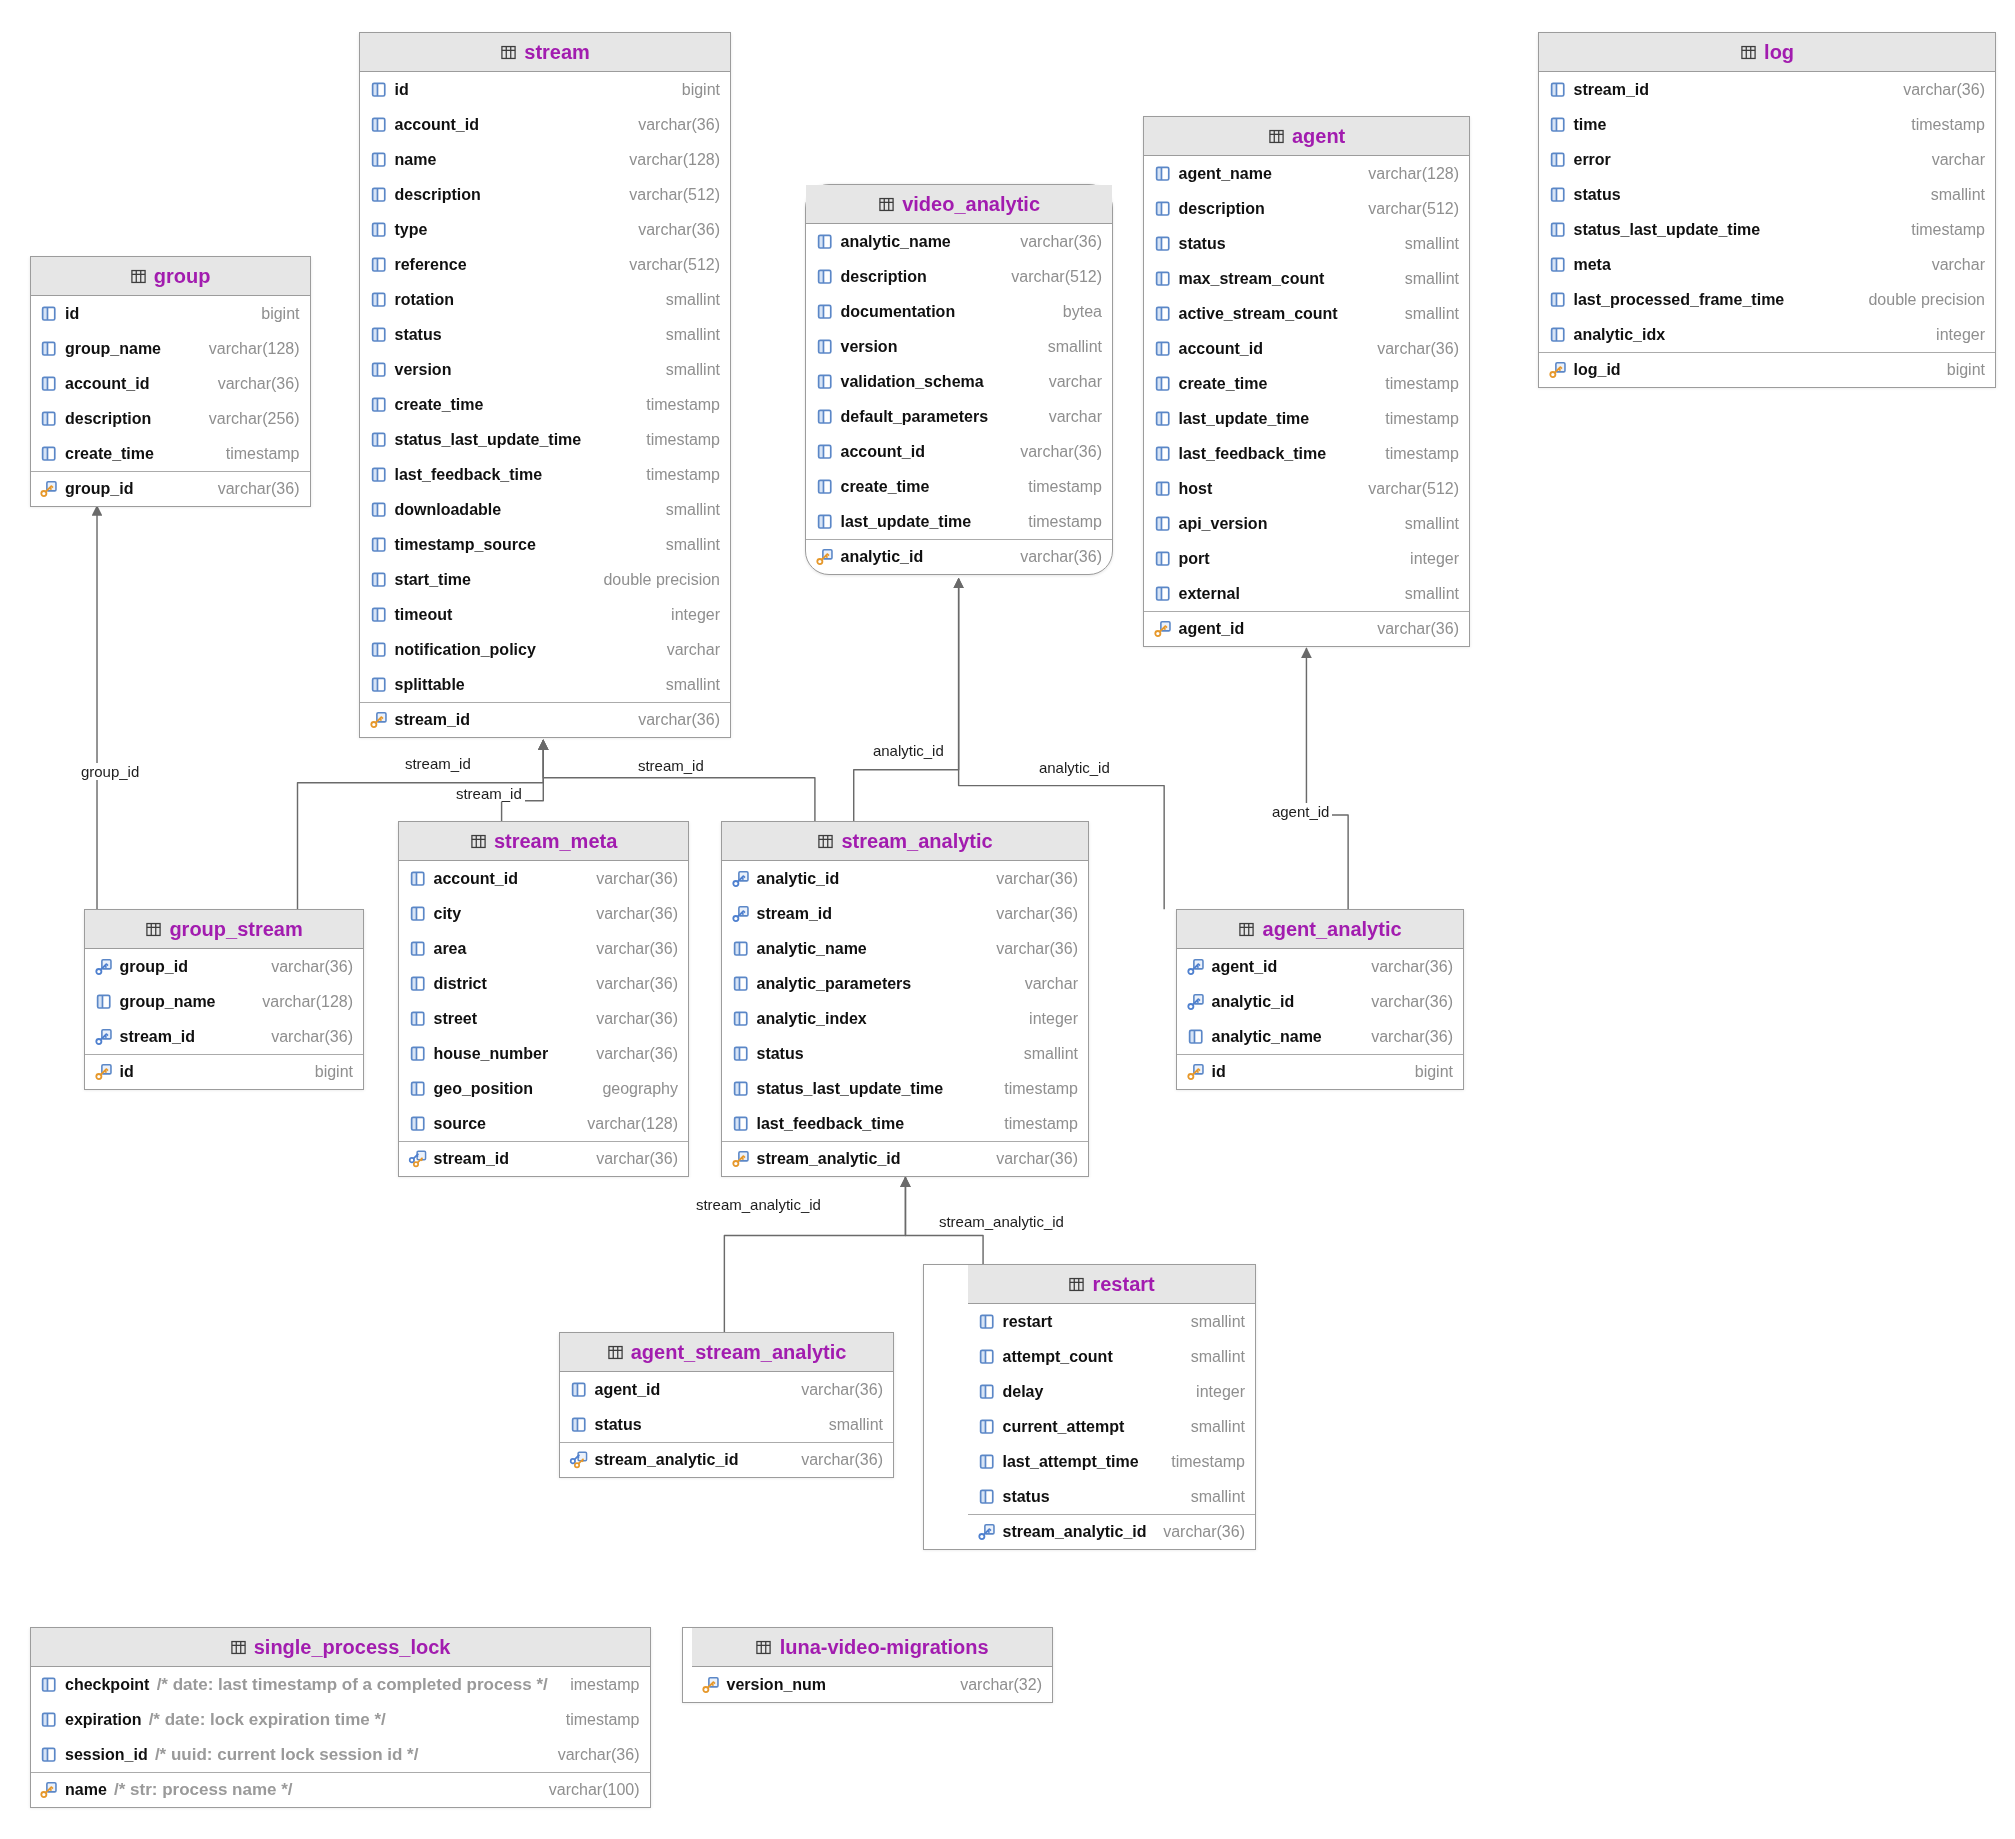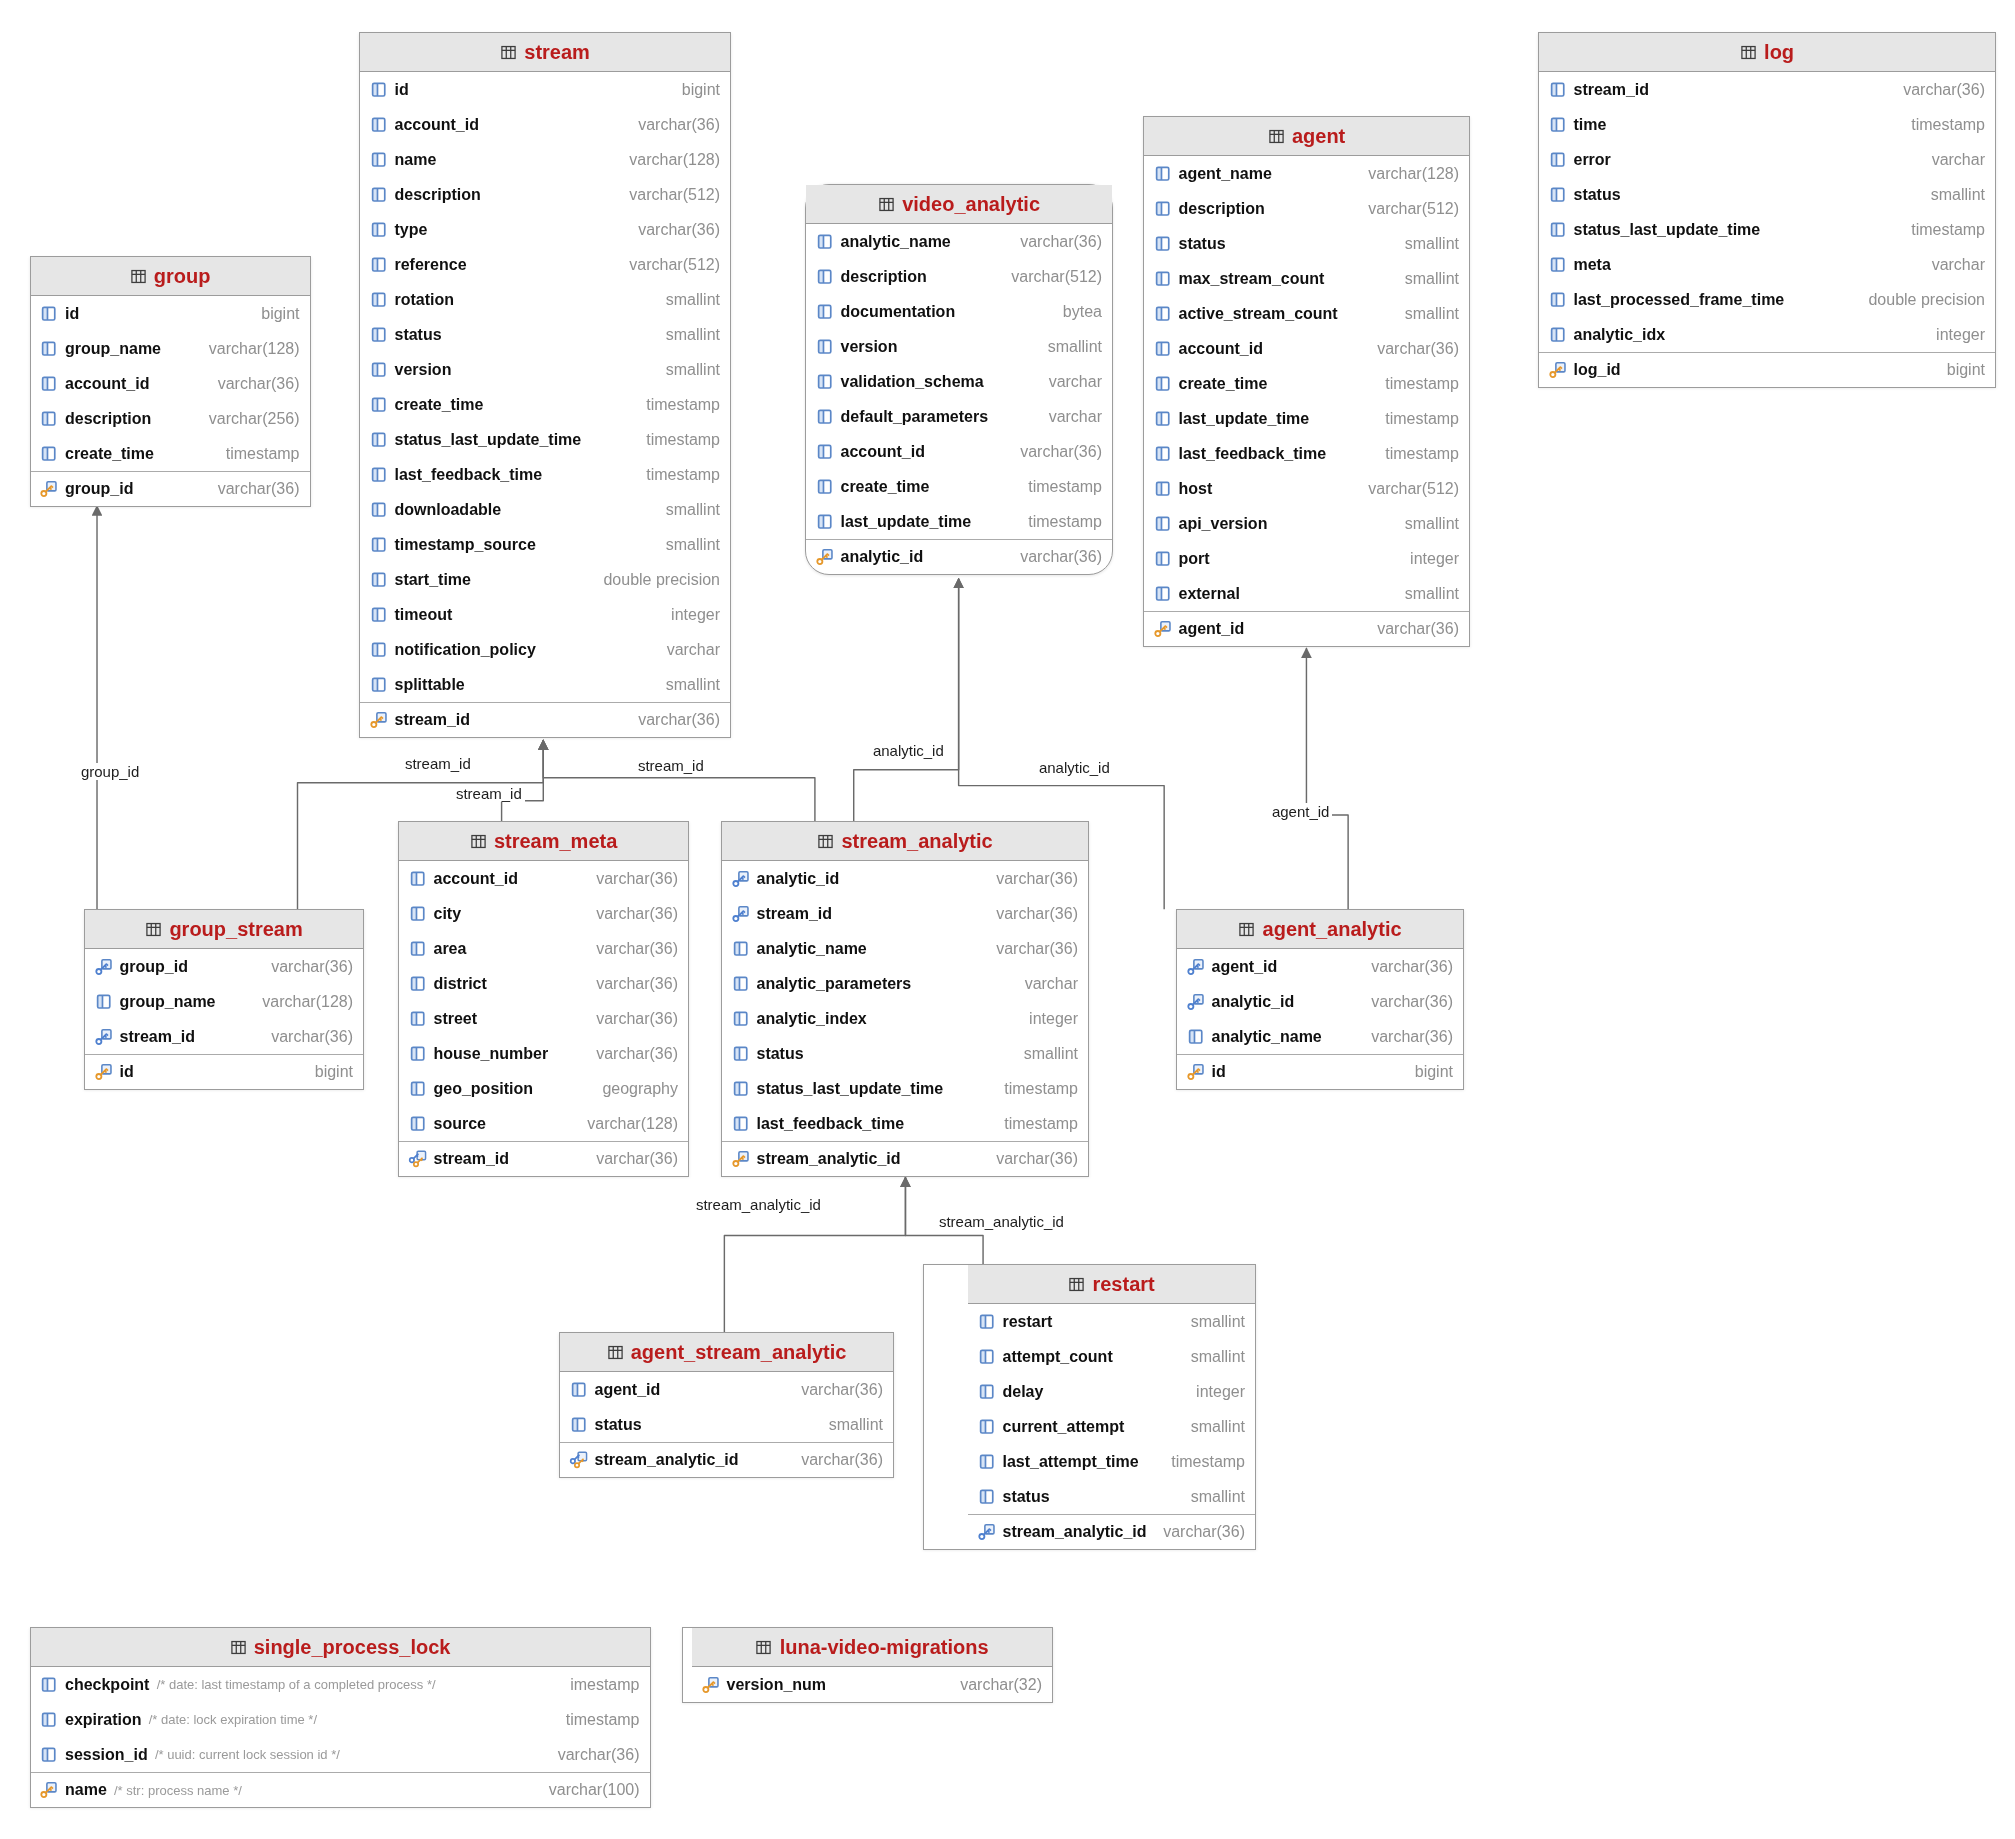--- a/index.html
+++ b/index.html
@@ -7,32 +7,32 @@
   body { font-family: "Liberation Sans", sans-serif; }
   #canvas { position: relative; width: 2015px; height: 1840px; background: #ffffff; overflow: hidden; }
   #wires { position: absolute; left: 0; top: 0; z-index: 0; }
   .table {
     position: absolute; background: #ffffff; border: 0.7px solid #9c9c9c; z-index: 1;
     box-shadow: 0 0.7px 2.9px rgba(0,0,0,0.10);
   }
   .thead {
     height: 39px; background: #e6e6e6; border-bottom: 0.7px solid #9c9c9c;
     display: flex; align-items: center; justify-content: center; gap: 7.2px;
-    font-weight: bold; font-size: 20px; color: #b91c1c;
+    font-weight: bold; font-size: 20px; color: #a21caf;
   }
   .thead .ticon { display: flex; }
   .trow {
     height: 35px; display: flex; align-items: center;
     padding: 0 10px 0 8.6px; font-size: 16px; white-space: nowrap;
   }
   .trow.sep { border-top: 0.7px solid #ababab; }
   .ficon { width: 19.4px; height: 19.4px; margin-right: 6.5px; flex: 0 0 auto; display: flex; }
   .ficon svg { width: 19.4px; height: 19.4px; }
   .fname { color: #101010; font-weight: bold; }
-  .fcomment { color: #9a9a9a; font-size: 13px; margin-left: 7.2px; }
+  .fcomment { color: #9a9a9a; font-size: 17px; margin-left: 7.2px; font-weight: bold; }
   .ftype { margin-left: auto; color: #8f8f8f; padding-left: 14.4px; }
   .wire-label {
     position: absolute; z-index: 2; font-size: 15px; color: #1d1d1d;
     background: #ffffff; padding: 0 2.9px; white-space: nowrap;
   }
 </style>
 </head>
 <body>
 
 <div id="canvas">

